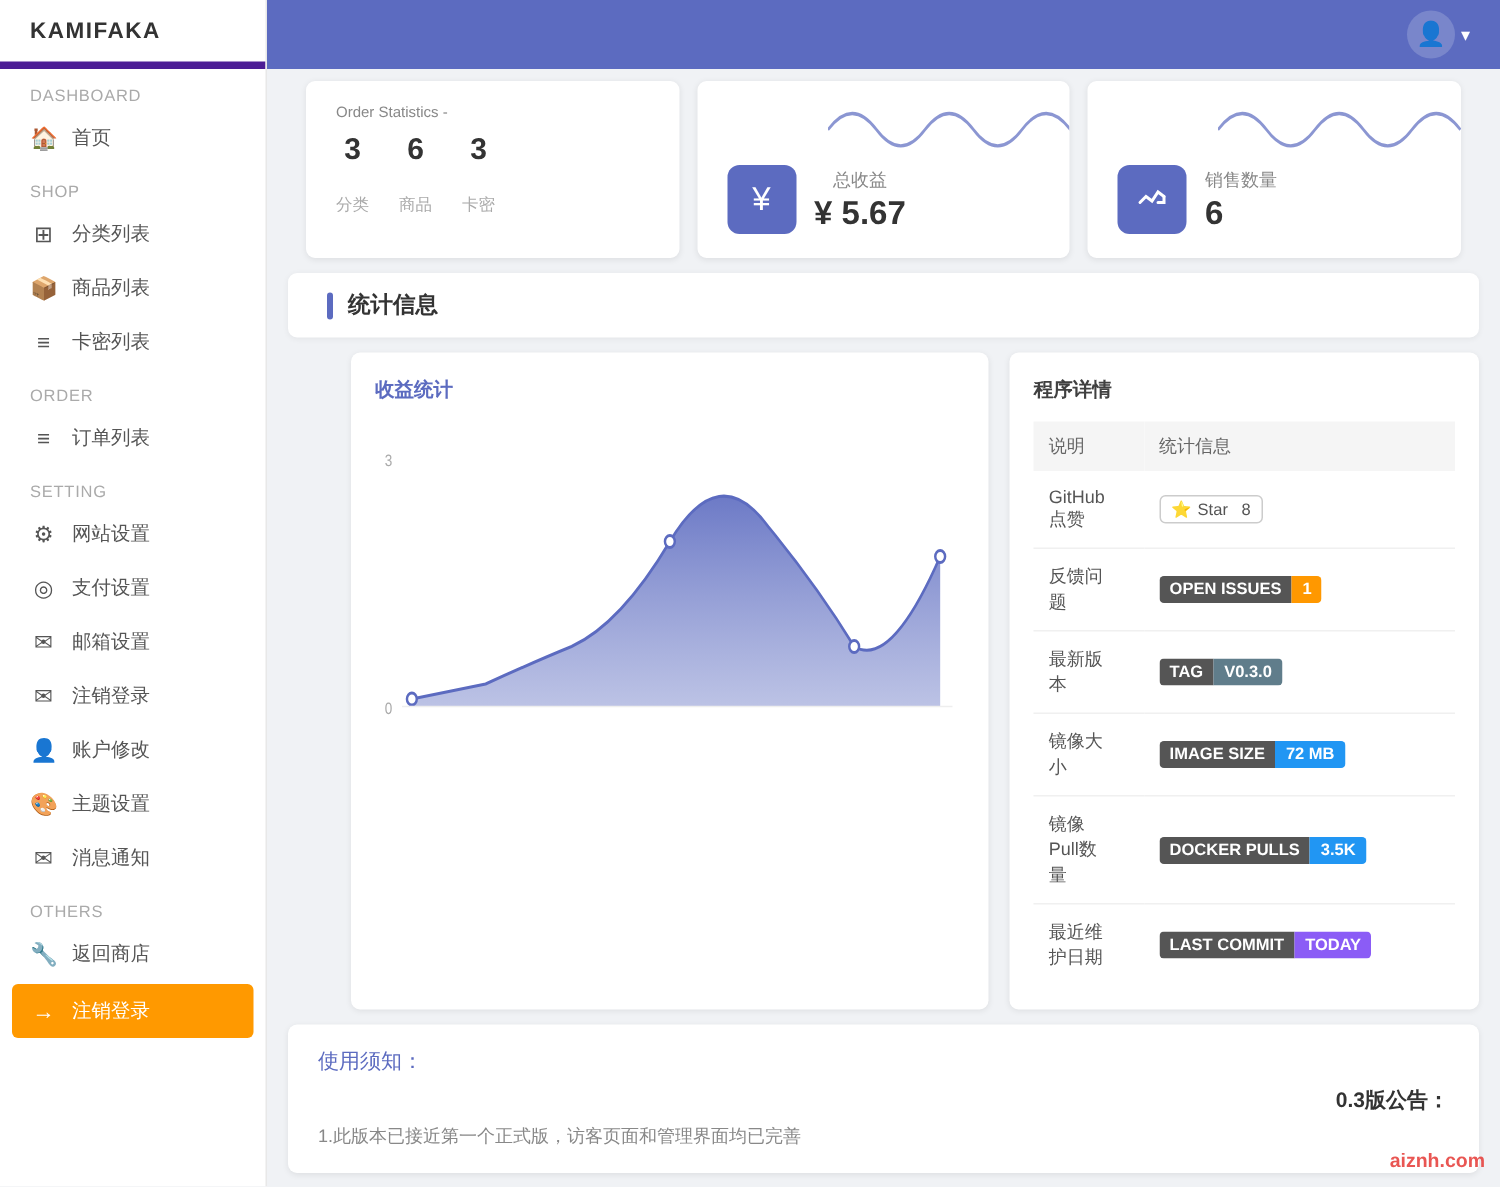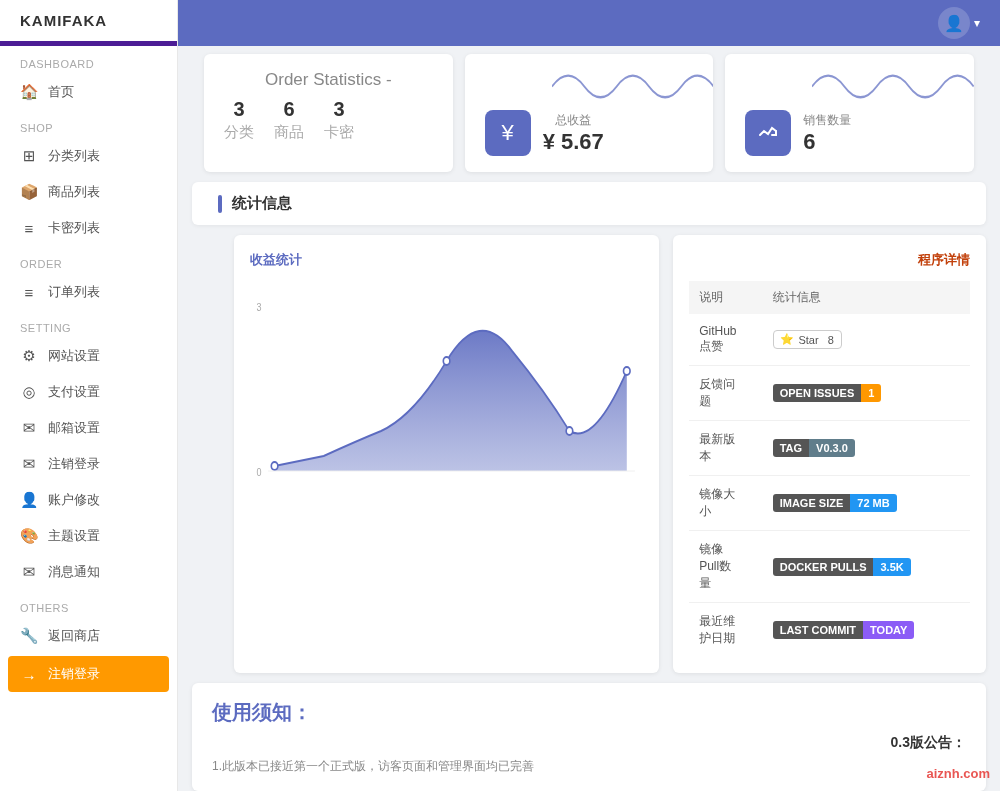--- a/index.html
+++ b/index.html
@@ -83,25 +83,25 @@
       background: #fff;
       border-radius: 6px;
       padding: 16px 20px;
       flex: 1;
       margin: 10px 6px;
       box-shadow: 0 1px 4px rgba(0,0,0,0.08);
       position: relative;
       overflow: hidden;
     }
 
-    .stat-card-header { font-size: 17px; color: #888; margin-bottom: 8px; text-align: center; }
+    .stat-card-header { font-size: 10px; color: #888; margin-bottom: 8px; }
     .stat-card-nums { display: flex; gap: 20px; margin-bottom: 8px; }
     .stat-card-num { text-align: center; }
     .stat-card-num .num { font-size: 20px; font-weight: bold; color: #333; }
-    .stat-card-num .label { font-size: 15px; color: #aaa; margin-top: 2px; }
+    .stat-card-num .label { font-size: 11px; color: #aaa; margin-top: 17px; }
     .stat-card-footer { display: flex; align-items: center; gap: 12px; margin-top: 4px; }
     .stat-icon {
       width: 46px; height: 46px;
       border-radius: 8px;
       background: #5c6bc0;
       display: flex; align-items: center; justify-content: center;
       color: #fff; font-size: 20px; flex-shrink: 0;
     }
     .stat-value-label { font-size: 12px; color: #888; text-align: center; }
     .stat-value { font-size: 22px; font-weight: bold; color: #333; }
@@ -145,21 +145,21 @@
 
     
     .info-card {
       background: #fff;
       border-radius: 6px;
       padding: 16px;
       flex: 1;
       box-shadow: 0 1px 4px rgba(0,0,0,0.08);
       min-width: 0;
     }
-    .info-card-title { font-size: 13px; color: #c2410c; font-weight: bold; margin-bottom: 12px; text-align: right; }
+    .info-card-title { font-size: 13px; color: #404040; font-weight: bold; margin-bottom: 12px; }
     .info-table { width: 100%; border-collapse: collapse; }
     .info-table th { background: #f5f5f5; padding: 8px 10px; font-size: 12px; color: #666; font-weight: normal; text-align: left; }
     .info-table td { padding: 10px 10px; font-size: 12px; color: #555; vertical-align: middle; border-bottom: 1px solid #f0f0f0; }
     .info-table tr:last-child td { border-bottom: none; }
 
     .badge {
       display: inline-flex;
       align-items: center;
       border-radius: 3px;
       overflow: hidden;
@@ -185,21 +185,21 @@
     }
 
     
     .text-card {
       background: #fff;
       border-radius: 6px;
       padding: 16px 20px;
       margin: 0 14px 10px;
       box-shadow: 0 1px 4px rgba(0,0,0,0.08);
     }
-    .text-card-title { font-size: 20px; color: #5c6bc0; font-weight: bold; margin-bottom: 8px; }
+    .text-card-title { font-size: 14px; color: #5c6bc0; font-weight: normal; margin-bottom: 8px; }
     .text-card-subtitle { font-size: 14px; font-weight: bold; color: #333; margin-bottom: 6px; text-align: right; }
     .text-card-body { font-size: 12px; color: #888; }
 
     
     .watermark {
       position: fixed;
       bottom: 10px;
       right: 10px;
       color: #e53935;
       font-size: 13px;

